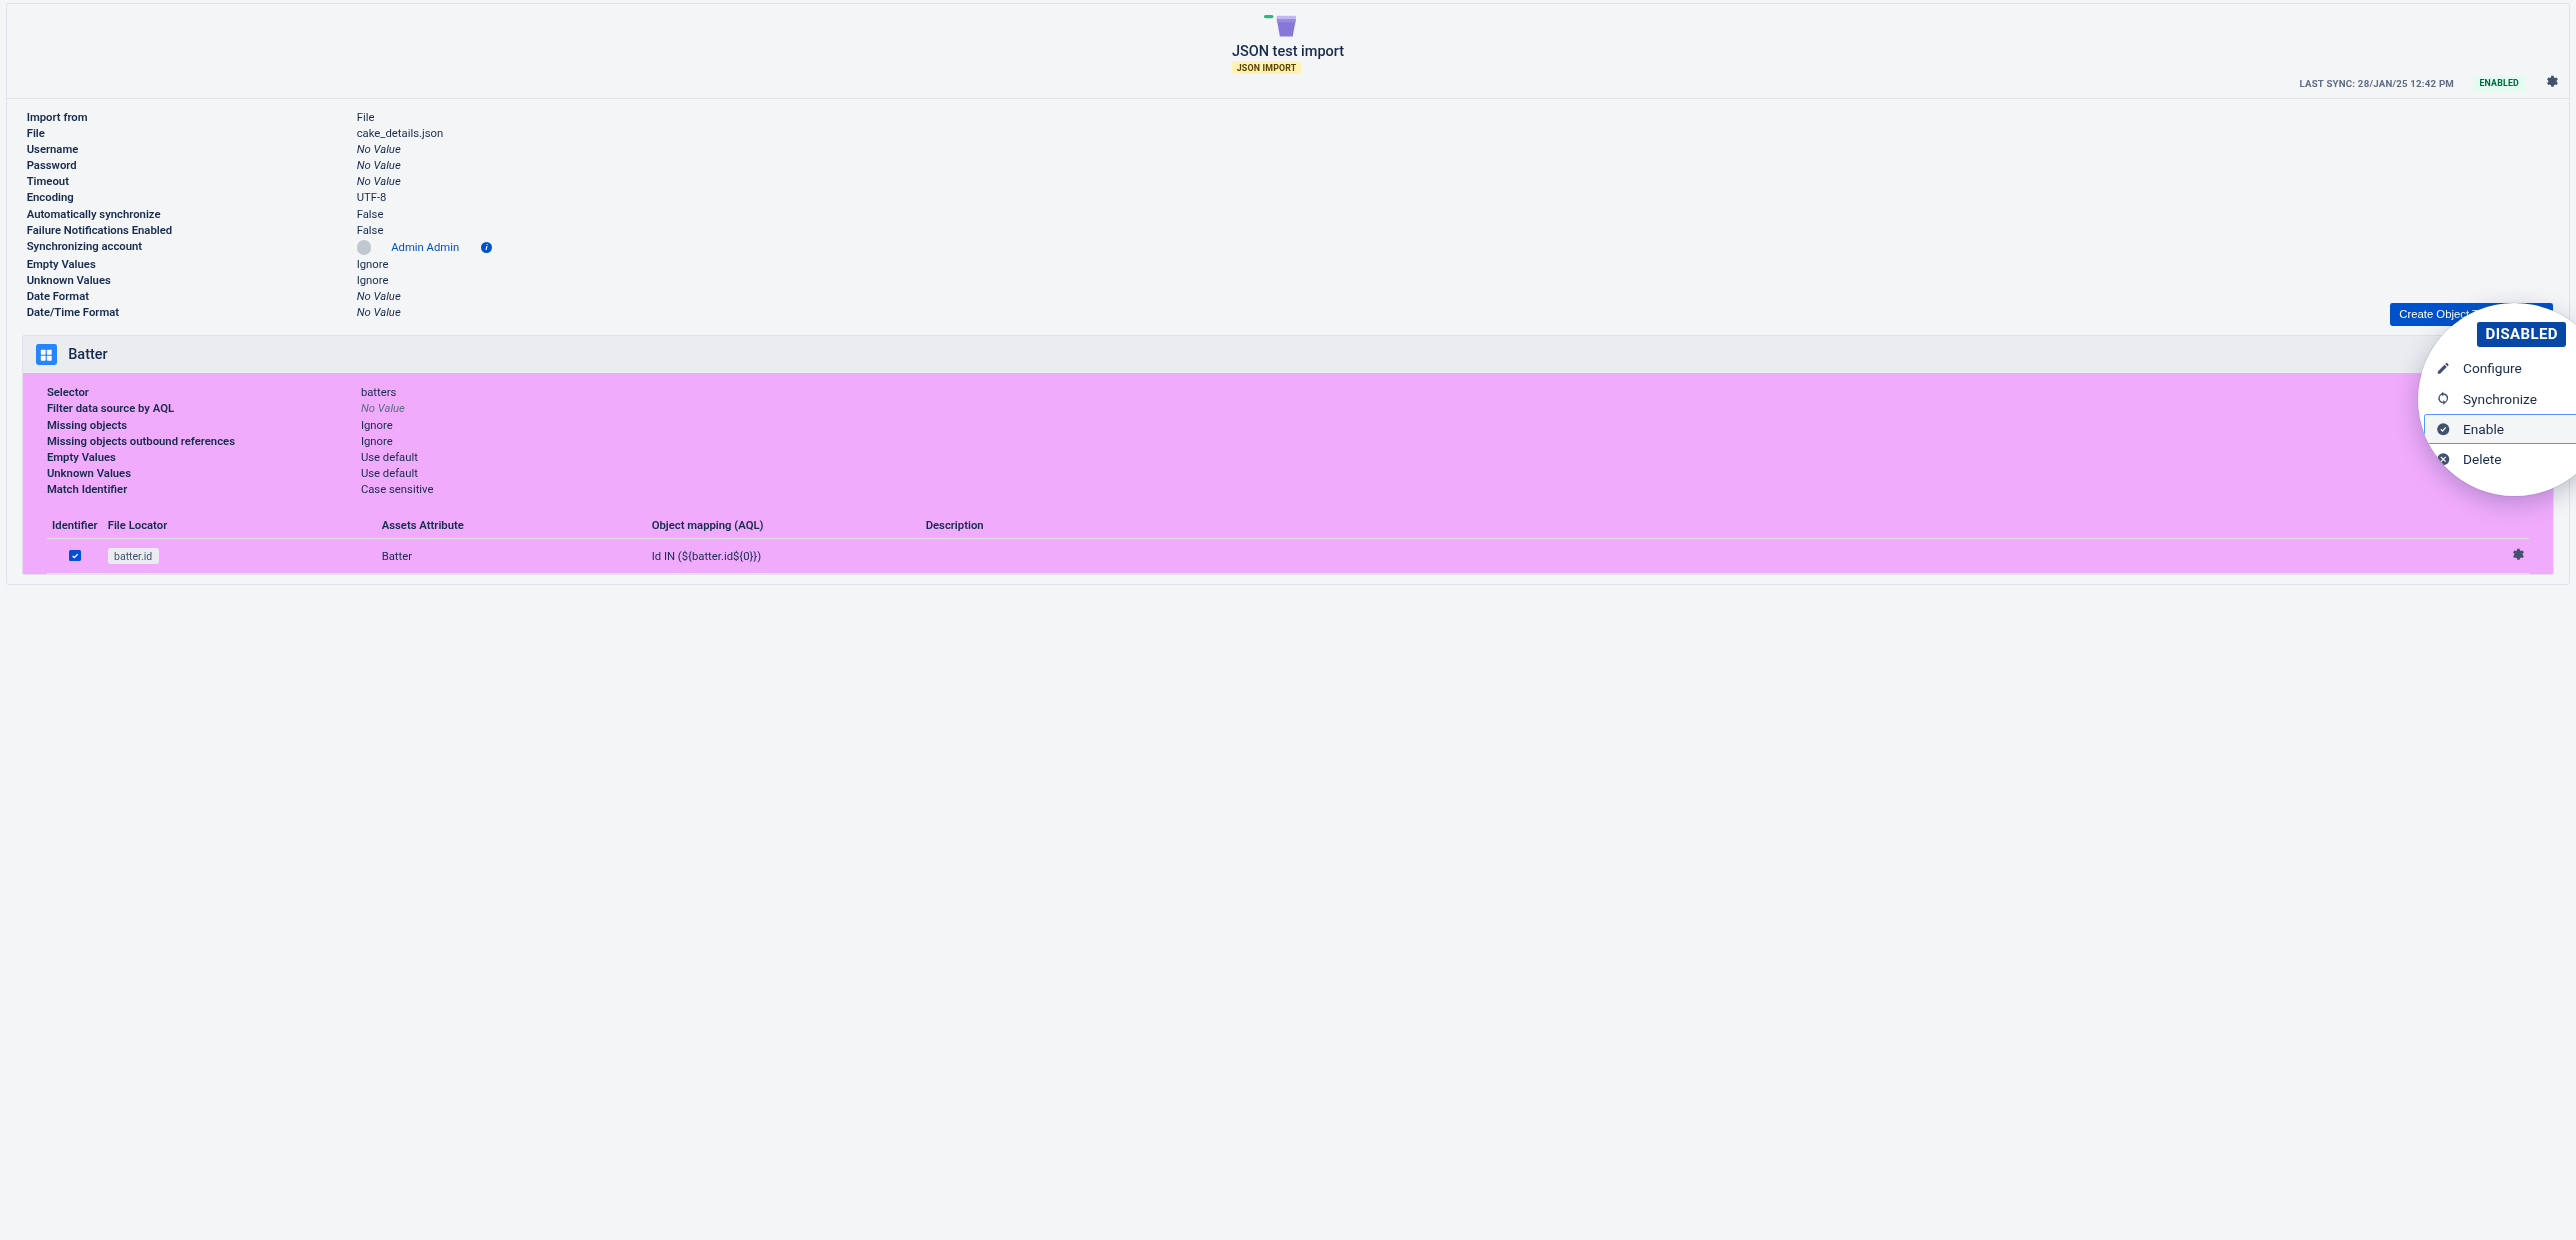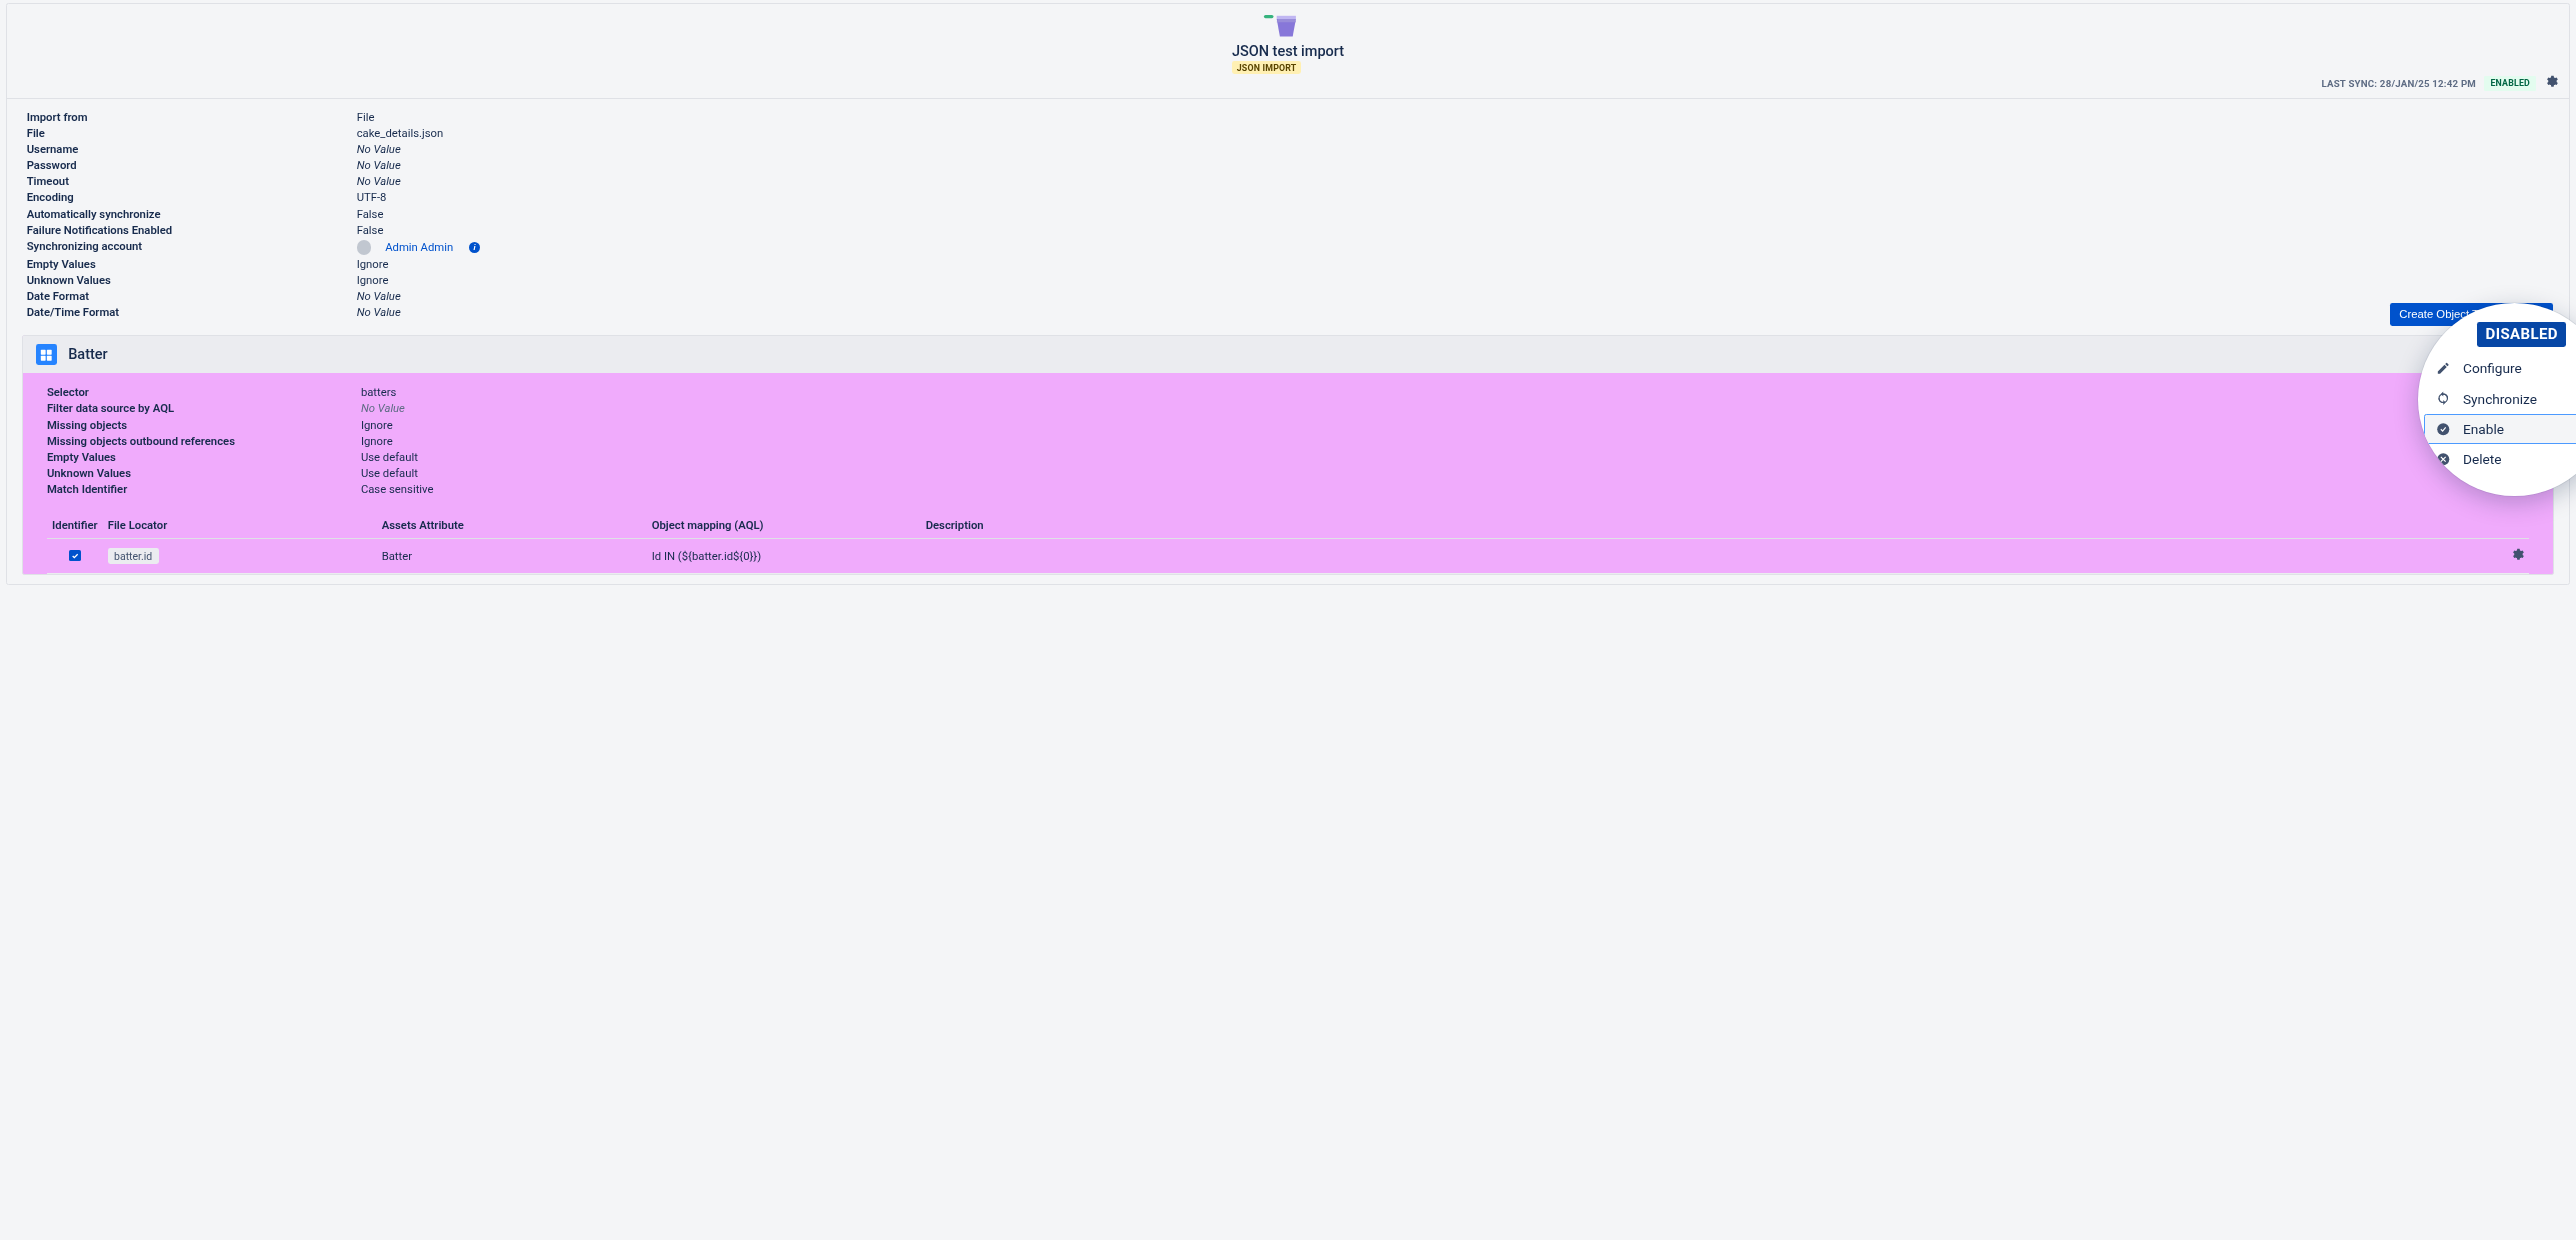--- a/index.html
+++ b/index.html
@@ -9,31 +9,31 @@
   .btn { display: inline-flex; align-items: center; justify-content: center; padding: 5.6px 9.7px; border-radius: 2.4px; font-size: 11.3px; font-weight: 500; cursor: pointer; border: none; }
   .btn-grey { background: #e9eaed; color: #172b4d; }
   .btn-primary { background: #0052cc; color: #fff; }
   .icon-btn { width: 26px; height: 26px; display: inline-flex; align-items: center; justify-content: center; border-radius: 2.4px; background: #e9eaed; cursor: pointer; }
   .gear { width: 14.5px; height: 14.5px; }
   .panel { background: #f4f5f7; border: 0.8px solid #dfe1e6; border-radius: 2.4px; margin: 0 3.2px; }
   .config-header { display: flex; align-items: center; padding: 6.4px 9.7px; border-bottom: 0.8px solid #dfe1e6; flex-direction: column; }
   .config-icon { width: 39px; height: 32px; margin-right: 13px; display: flex; align-items: center; justify-content: center; }
   .config-title { font-size: 14.5px; font-weight: 500; color: #172b4d; }
   .config-badge { display: inline-block; background: #fff0b3; color: #594400; font-size: 8.8px; font-weight: 700; padding: 1.6px 4.8px; border-radius: 2.4px; margin-top: 1.6px; letter-spacing: 0.2px; }
-  .config-right { margin-left: auto; display: flex; align-items: center; gap: 8px; }
+  .config-right { margin-left: auto; display: flex; align-items: center; gap: 19px; }
   .last-sync { color: #5e6c84; font-size: 9.7px; font-weight: 700; letter-spacing: 0.2px; }
   .status-enabled { background: #e3fcef; color: #006644; font-size: 8.8px; font-weight: 700; padding: 2.4px 6.4px; border-radius: 1px; letter-spacing: 0.2px; }
   .gear-plain { cursor: pointer; }
   .details { padding: 9.7px 19.3px 14.5px; position: relative; }
   .row { display: flex; padding: 1.6px 0; font-size: 11.3px; }
   .row .label { width: 330px; font-weight: 600; color: #172b4d; }
   .row .value { color: #172b4d; }
   .no-value { font-style: italic; color: #5e6c84; }
   .concat-box { background: #ebecf0; padding: 0.8px 4.8px; border-radius: 2.4px; color: #42526e; font-size: 10.5px; display: inline-block; }
-  .user-val { display: inline-flex; align-items: center; gap: 14px; }
+  .user-val { display: inline-flex; align-items: center; gap: 20px; }
   .avatar { width: 14.5px; height: 14.5px; border-radius: 50%; background: #c1c7d0; display: inline-block; }
   .user-link { color: #0052cc; }
   .info-icon { width: 11.3px; height: 11.3px; border-radius: 50%; background: #0052cc; color: #fff; display: inline-flex; align-items: center; justify-content: center; font-size: 8px; font-weight: 700; font-style: italic; margin-left: 1.6px; }
   .create-mapping { position: absolute; right: 16px; bottom: 9.7px; }
   .ot-panel { margin: 0 14.5px 9.7px; border: 0.8px solid #dfe1e6; border-radius: 2.4px; background: #f0abfc; position: relative; }
   .ot-header { background: #ebecf0; display: flex; align-items: center; padding: 8px 13px; }
   .ot-icon { width: 21px; height: 21px; border-radius: 2.4px; background: #2684ff; display: flex; align-items: center; justify-content: center; margin-right: 11.3px; }
   .ot-title { font-size: 14.5px; font-weight: 500; color: #172b4d; }
   .ot-body { padding: 11.3px 24px 0; font-size: 11.3px; }
   .ot-row { display: flex; padding: 1.6px 0; }

